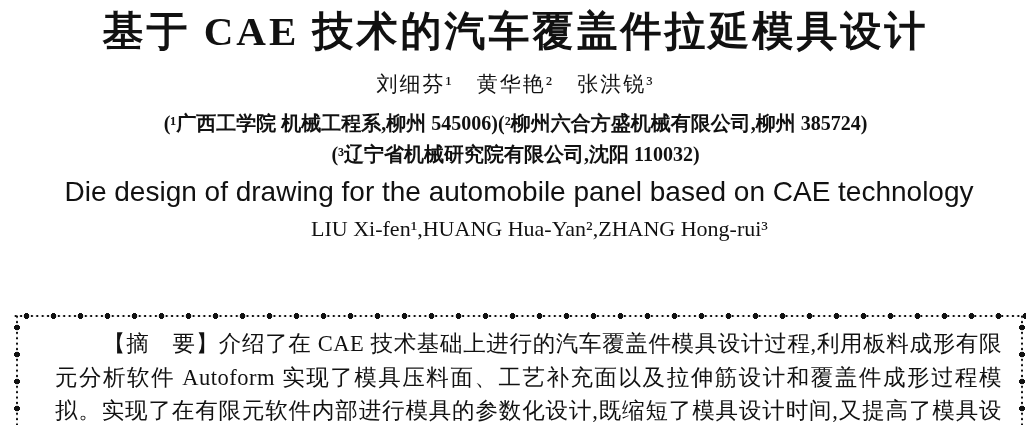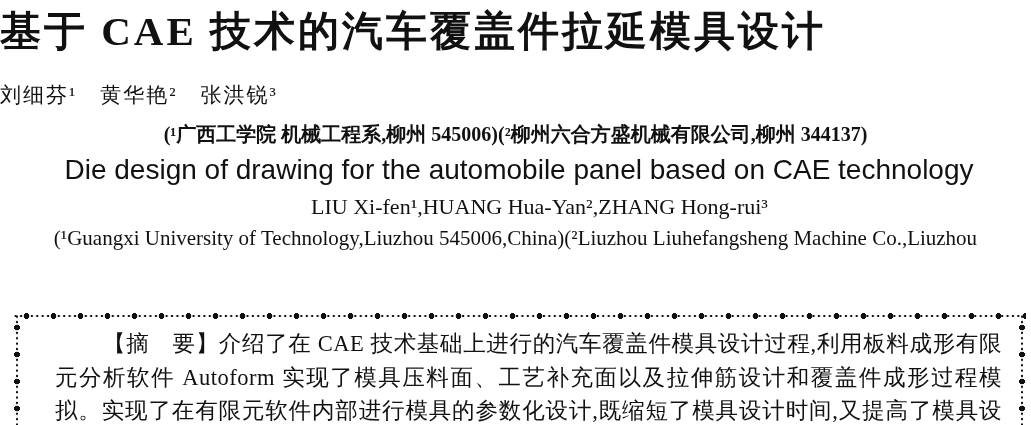--- a/index.html
+++ b/index.html
@@ -8,29 +8,30 @@
     width: 1031px;
     height: 425px;
     overflow: hidden;
     color: #111;
     font-family: "Liberation Serif", "DejaVu Serif", serif;
   }
   .page { width: 1031px; height: 425px; position: relative; overflow: hidden; }
 
   .title-cn {
     margin-top: 5px;
+    text-align: center;
     font-size: 41px;
     font-weight: bold;
     letter-spacing: 3px;
     line-height: 52px;
     font-family: "Liberation Serif", "DejaVu Serif", serif;
   }
   .authors-cn {
-    margin-top: 24px;
-    text-align: left;
+    margin-top: 13px;
+    text-align: center;
     font-size: 21px;
     letter-spacing: 2px;
     line-height: 28px;
   }
   .affil-cn-1 {
     margin-top: 10px;
     text-align: center;
     font-size: 20px;
     font-weight: 600;
     line-height: 30px;
@@ -102,28 +103,28 @@
 </style>
 </head>
 <body>
 
 <div class="page">
 
   <h1 class="title-cn">基于 CAE 技术的汽车覆盖件拉延模具设计</h1>
 
   <div class="authors-cn">刘细芬¹　黄华艳²　张洪锐³</div>
 
-  <div class="affil-cn-1">(¹广西工学院 机械工程系,柳州 545006)(²柳州六合方盛机械有限公司,柳州 344137)</div>
+  <div class="affil-cn-1">(¹广西工学院 机械工程系,柳州 545006)(²柳州六合方盛机械有限公司,柳州 385724)</div>
 
+  <div class="affil-cn-2">(³辽宁省机械研究院有限公司,沈阳 110032)</div>
 
   <div class="title-en">Die design of drawing for the automobile panel based on CAE technology</div>
 
   <div class="authors-en">LIU Xi-fen¹,HUANG Hua-Yan²,ZHANG Hong-rui³</div>
 
-  <div class="affil-en">(¹Guangxi University of Technology,Liuzhou 545006,China)(²Liuzhou Liuhefangsheng Machine Co.,Liuzhou</div>
 
 
   <div class="abstract-box">
     <div class="bd bd-top"></div>
     <div class="bd bd-left"></div>
     <div class="bd bd-right"></div>
 
     <p class="abstract-text"><span class="abstract-label">【摘　要】</span><span>介绍了在 CAE 技术基础上进行的汽车覆盖件模具设计过程,利用板料成形有限元分析软件 Autoform 实现了模具压料面、工艺补充面以及拉伸筋设计和覆盖件成形过程模拟。实现了在有限元软件内部进行模具的参数化设计,既缩短了模具设计时间,又提高了模具设计可靠性。</span></p>
   </div>
 

